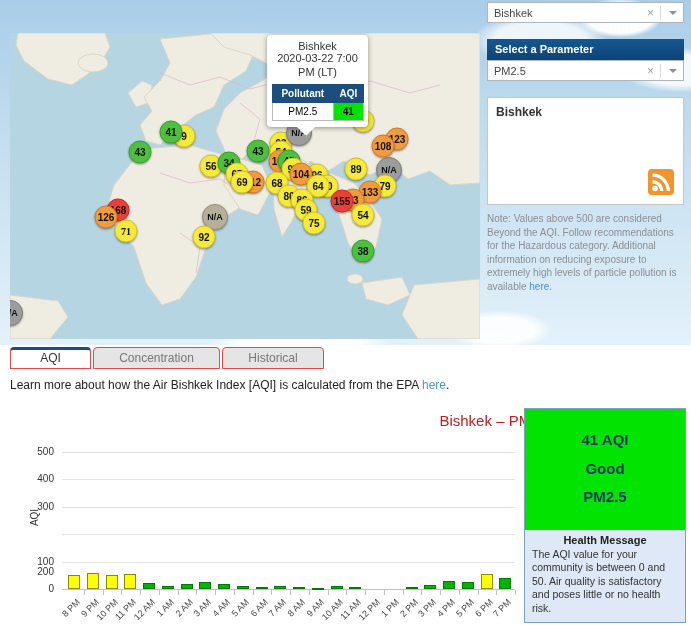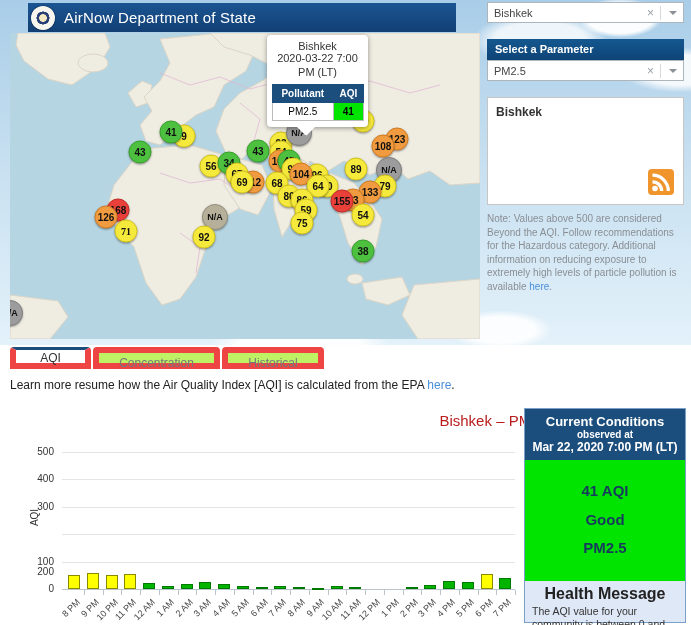--- a/index.html
+++ b/index.html
@@ -62,21 +62,21 @@
   .info-box { background:#fff; border:1px solid #c6c6c6; margin-top:16px; padding:7px 8px 8px; position:relative; height:108px; }
   .info-box .ib-title { font-size:12px; font-weight:bold; color:#333; margin-bottom:2px; }
   .info-box .ib-text { font-size:11px; color:#444; line-height:1.3; }
   .rss { position:absolute; right:9px; bottom:9px; width:26px; height:26px; }
   .note { font-size:10px; color:#8a8f94; line-height:1.35; margin-top:7px; }
   .note a, .link { color:#4a90d9; text-decoration:none; }
 
   
   .tabs { position:absolute; left:10px; top:347px; display:flex; }
   .tab { height:22px; line-height:20px; text-align:center; font-size:12px; color:#777;
-    background:#bef264; border:6px solid #ef4444; border-radius:4px 4px 0 0; margin-right:2px; }
+    background:#e5e5e5; border:1px solid #ef4444; border-radius:4px 4px 0 0; margin-right:2px; }
   .tab.t0 { width:81px; } .tab.t1 { width:127px; } .tab.t2 { width:102px; }
   .tab.active { background:#fff; color:#333; border-top:3px solid #1b4e7d; line-height:17px; }
 
   .learn { position:absolute; left:10px; top:378px; font-size:12px; color:#222; }
 
   
   .chart { position:absolute; left:0; top:400px; width:524px; height:225px; }
   .chart-title { position:absolute; left:0; top:12px; width:520px; text-align:right; font-size:15px; color:#b91c1c;margin-left:32px; }
   .gridline { position:absolute; left:62px; width:453px; height:1px; background:#e4e4e4; }
   .ytick-label { position:absolute; width:38px; text-align:right; font-size:10px; color:#333; }
@@ -90,33 +90,29 @@
     transform:rotate(-45deg); transform-origin:100% 0; }
 
   
   .cc { position:absolute; left:524px; top:408px; width:162px; height:215px; border:1px solid #7ca0c8; background:#dfe8f6; }
   .cc-head { background:#1b4e7d; color:#fff; text-align:center; padding:5px 2px 6px; }
   .cc-head .l1 { font-size:13px; font-weight:bold; }
   .cc-head .l2 { font-size:10px; font-weight:bold; }
   .cc-head .l3 { font-size:12px; font-weight:bold; }
   .cc-green { background:#00e400; text-align:center; padding:17px 0 18px; }
   .cc-green div { font-size:15px; font-weight:bold; color:#173a5e; line-height:1.9; }
-  .cc-health-title { text-align:center; font-size:16px; font-weight:bold; color:#222; padding:4px 0 2px; }
+  .cc-health-title { text-align:center; font-size:11px; font-weight:bold; color:#222; padding:4px 0 2px; }
   .cc-health-text { font-size:10.5px; color:#333; line-height:1.3; padding:0 7px 6px; }
 </style>
 </head>
 <body>
 
 <div class="page">
   <div class="sky"></div>
 
-  <div class="header-bar">
-    <div class="seal"></div>
-    <div class="header-title">AirNow Department of State</div>
-  </div>
 
   <div class="map">
     <svg class="land" width="470" height="306" viewBox="0 0 470 306">
       <g fill="#efece2" stroke="#ddd5c6" stroke-width="1">
         <polygon points="8,0 95,0 100,14 88,34 62,52 38,46 14,28 6,12"></polygon>
         <ellipse cx="83" cy="30" rx="15" ry="9"></ellipse>
         <polygon points="118,60 132,48 142,52 138,70 126,74"></polygon>
         <polygon points="150,6 210,0 250,6 236,38 214,52 204,74 186,82 168,96 150,112 136,108 130,92 142,78 134,64 150,48 160,30"></polygon>
         <polygon points="200,0 470,0 470,150 440,152 420,138 398,146 382,132 360,142 334,128 318,138 300,128 292,142 282,156 272,172 262,156 262,128 246,112 232,126 216,120 206,98 214,76 230,60 252,48 268,36 240,22 214,14"></polygon>
         <polygon points="262,128 282,120 300,132 296,156 282,188 272,204 264,176"></polygon>
@@ -159,21 +155,21 @@
         <div class="marker m-green" style="left: 279px; top: 128px;">45</div>
         <div class="marker m-yellow" style="left: 283px; top: 136px;">97</div>
         <div class="marker m-yellow" style="left: 307px; top: 142px;">96</div>
         <div class="marker m-orange" style="left: 291px; top: 141px;">104</div>
         <div class="marker m-yellow" style="left: 267px; top: 150px;">68</div>
         <div class="marker m-yellow" style="left: 317px; top: 153px;">40</div>
         <div class="marker m-yellow" style="left: 308px; top: 153px;">64</div>
         <div class="marker m-yellow" style="left: 279px; top: 163px;">80</div>
         <div class="marker m-yellow" style="left: 292px; top: 167px;">86</div>
         <div class="marker m-yellow" style="left: 296px; top: 177px;">59</div>
-        <div class="marker m-yellow" style="left: 292px; top: 190px;">75</div>
+        <div class="marker m-yellow" style="left: 304px; top: 190px;">75</div>
         <div class="marker m-na-dark na" style="left: 289px; top: 100px;">N/A</div>
         <div class="marker m-yellow" style="left: 353px; top: 88px;">79</div>
         <div class="marker m-orange" style="left: 387px; top: 106px;">123</div>
         <div class="marker m-orange" style="left: 373px; top: 113px;">108</div>
         <div class="marker m-yellow" style="left: 346px; top: 136px; text-align: center;">89</div>
         <div class="marker m-na-dark na" style="left: 379px; top: 137px;">N/A</div>
         <div class="marker m-yellow" style="left: 375px; top: 153px;">79</div>
         <div class="marker m-orange" style="left: 360px; top: 159px;">133</div>
         <div class="marker m-orange" style="left: 343px; top: 167px;">83</div>
         <div class="marker m-red" style="left: 332px; top: 168px;">155</div>
@@ -228,21 +224,21 @@
     </div>
   </div>
 
   <div class="tabs">
     <div class="tab t0 active">AQI</div>
     <div class="tab t1">Concentration</div>
     <div class="tab t2">Historical</div>
   </div>
 
   <div class="learn">
-    <span>Learn more resume how the Air Quality Index [AQI] is calculated from the EPA </span><a href="#" class="link">here</a><span>.</span>
+    <span>Learn more about how the Air Bishkek Index [AQI] is calculated from the EPA </span><a href="#" class="link">here</a><span>.</span>
   </div>
 
   <div class="chart">
     <div class="chart-title">Bishkek – PM2.5</div>
     <div class="ylab">AQI</div>
     <div id="plot">
         <div class="ytick-label" style="left: 16px; top: 183px;">0</div>
         <div class="gridline" style="top: 161.6px;"></div>
         <div class="ytick-label" style="left: 16px; top: 155.6px;">100</div>
         <div class="gridline" style="top: 134.2px;"></div>
@@ -321,25 +317,20 @@
         <div class="bar yellow" style="left: 480.5px; top: 174px; height: 15px;"></div>
         <div class="xtick" style="left: 496.25px;"></div>
         <div class="xlabel" style="left: 455.5px; top: 197px; width: 32px; text-align: right;">6 PM</div>
         <div class="bar green" style="left: 499.25px; top: 178px; height: 11px;"></div>
         <div class="xtick" style="left: 515px;"></div>
         <div class="xlabel" style="left: 474.25px; top: 197px; width: 32px; text-align: right;">7 PM</div>
       </div>
   </div>
 
   <div class="cc">
-    <div class="cc-head">
-      <div class="l1">Current Conditions</div>
-      <div class="l2">observed at</div>
-      <div class="l3">Mar 22, 2020 7:00 PM (LT)</div>
-    </div>
     <div class="cc-green">
       <div>41 AQI</div>
       <div>Good</div>
       <div>PM2.5</div>
     </div>
     <div class="cc-health-title">Health Message</div>
     <div class="cc-health-text">The AQI value for your community is between 0 and 50. Air quality is satisfactory and poses little or no health risk.</div>
   </div>
 </div>
 

